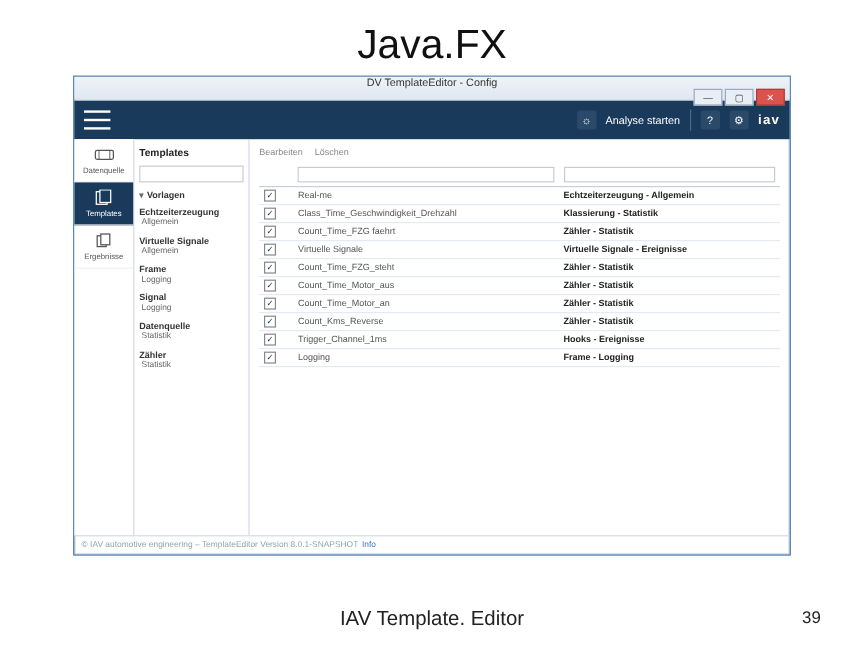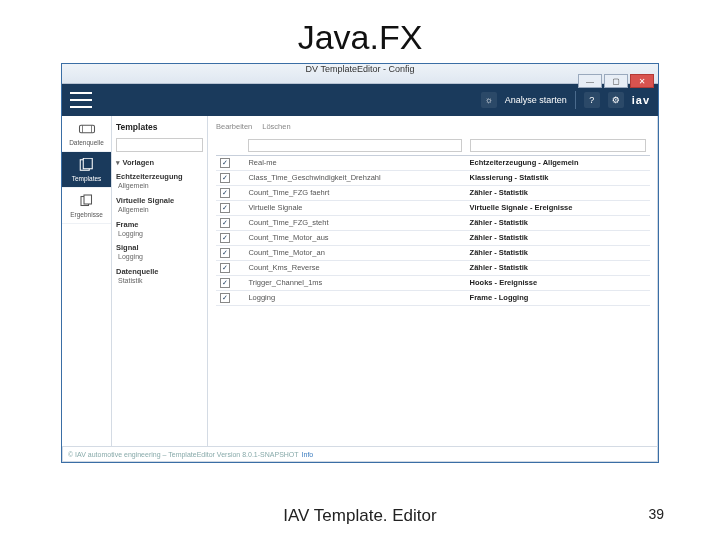--- a/index.html
+++ b/index.html
@@ -40,21 +40,21 @@
   .table th.a { width: 40px; }
   .table th.t { width: 140px; }
   .table td { padding: 2px 4px; border-bottom: 1px solid #e5e9f0; color: #555; white-space: nowrap; overflow: hidden; text-overflow: ellipsis; }
   .table td.typ { color: #222; font-weight: bold; }
   .frow { height: 18px; }
   .frow input { width: 100%; height: 13px; border: 1px solid #ccc; font-size: 7px; padding: 0 2px; }
   .chk { width: 10px; height: 10px; border: 1px solid #888; display: inline-flex; align-items: center; justify-content: center; font-size: 7px; color: #1a3a5c; background: #fff; }
   .footer { position: absolute; bottom: 0; left: 0; right: 0; height: 16px; border-top: 1px solid #d4dbe4; font-size: 7px; color: #8aa; padding: 2px 6px; display: flex; align-items: center; }
   .footer a { color: #3a7bbf; margin-left: 3px; }
   .slide-footer { position: absolute; bottom: 14px; left: 0; right: 0; display: flex; justify-content: center; font-size: 17px; color: #222; }
-  .page-num { position: absolute; right: 56px; bottom: 18px; font-size: 14px; color: #222; }
+  .page-num { position: absolute; right: 36px; bottom: 18px; font-size: 14px; color: #222; }
 </style>
 </head>
 <body>
 
 <div class="slide">
   <div class="slide-title">Java.FX</div>
 
   <div class="app-frame">
     <div class="titlebar">
       <span class="ticon"></span>
@@ -134,20 +134,24 @@
               <div class="gi">Logging</div>
             </div>
             <div class="tree-group">
               <div class="gh">Signal</div>
               <div class="gi">Logging</div>
             </div>
             <div class="tree-group">
               <div class="gh">Datenquelle</div>
               <div class="gi">Statistik</div>
             </div>
+            <div class="tree-group">
+              <div class="gh">Zähler</div>
+              <div class="gi">Statistik</div>
+            </div>
           </div>
       </div>
 
       <div class="main-col">
 
         <div class="tool-row">
           <button class="tool-btn">Bearbeiten</button>
           <button class="tool-btn">Löschen</button>
         </div>
         <table class="table">

